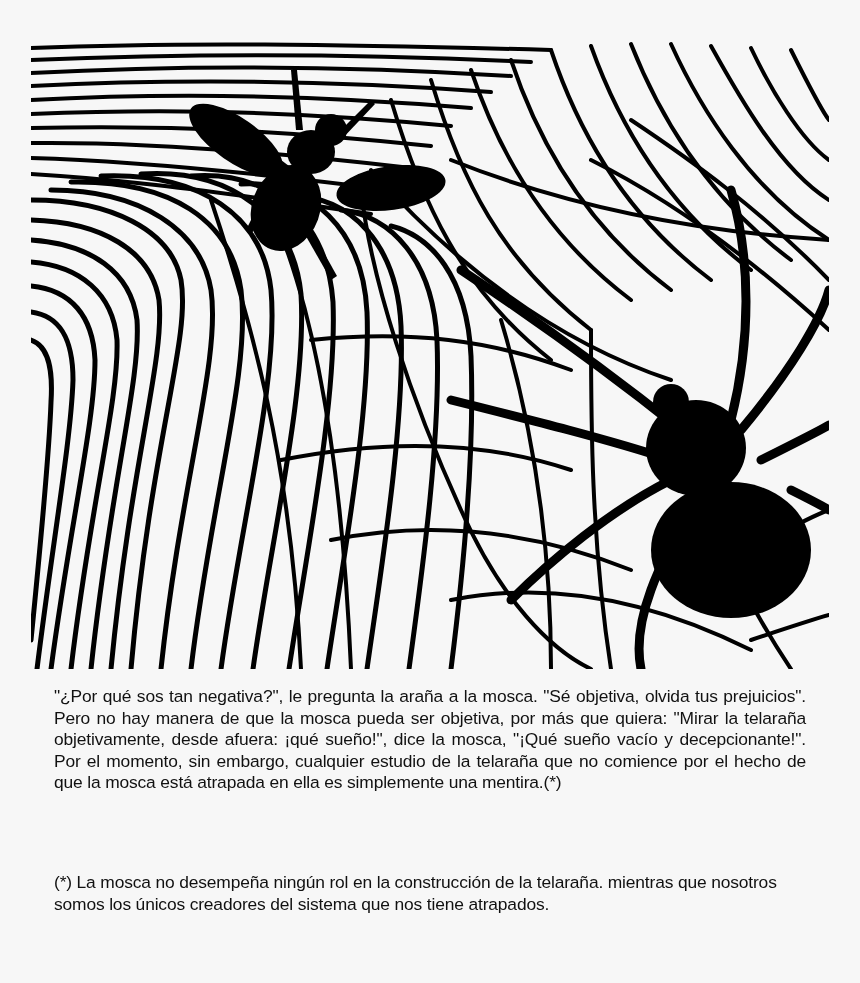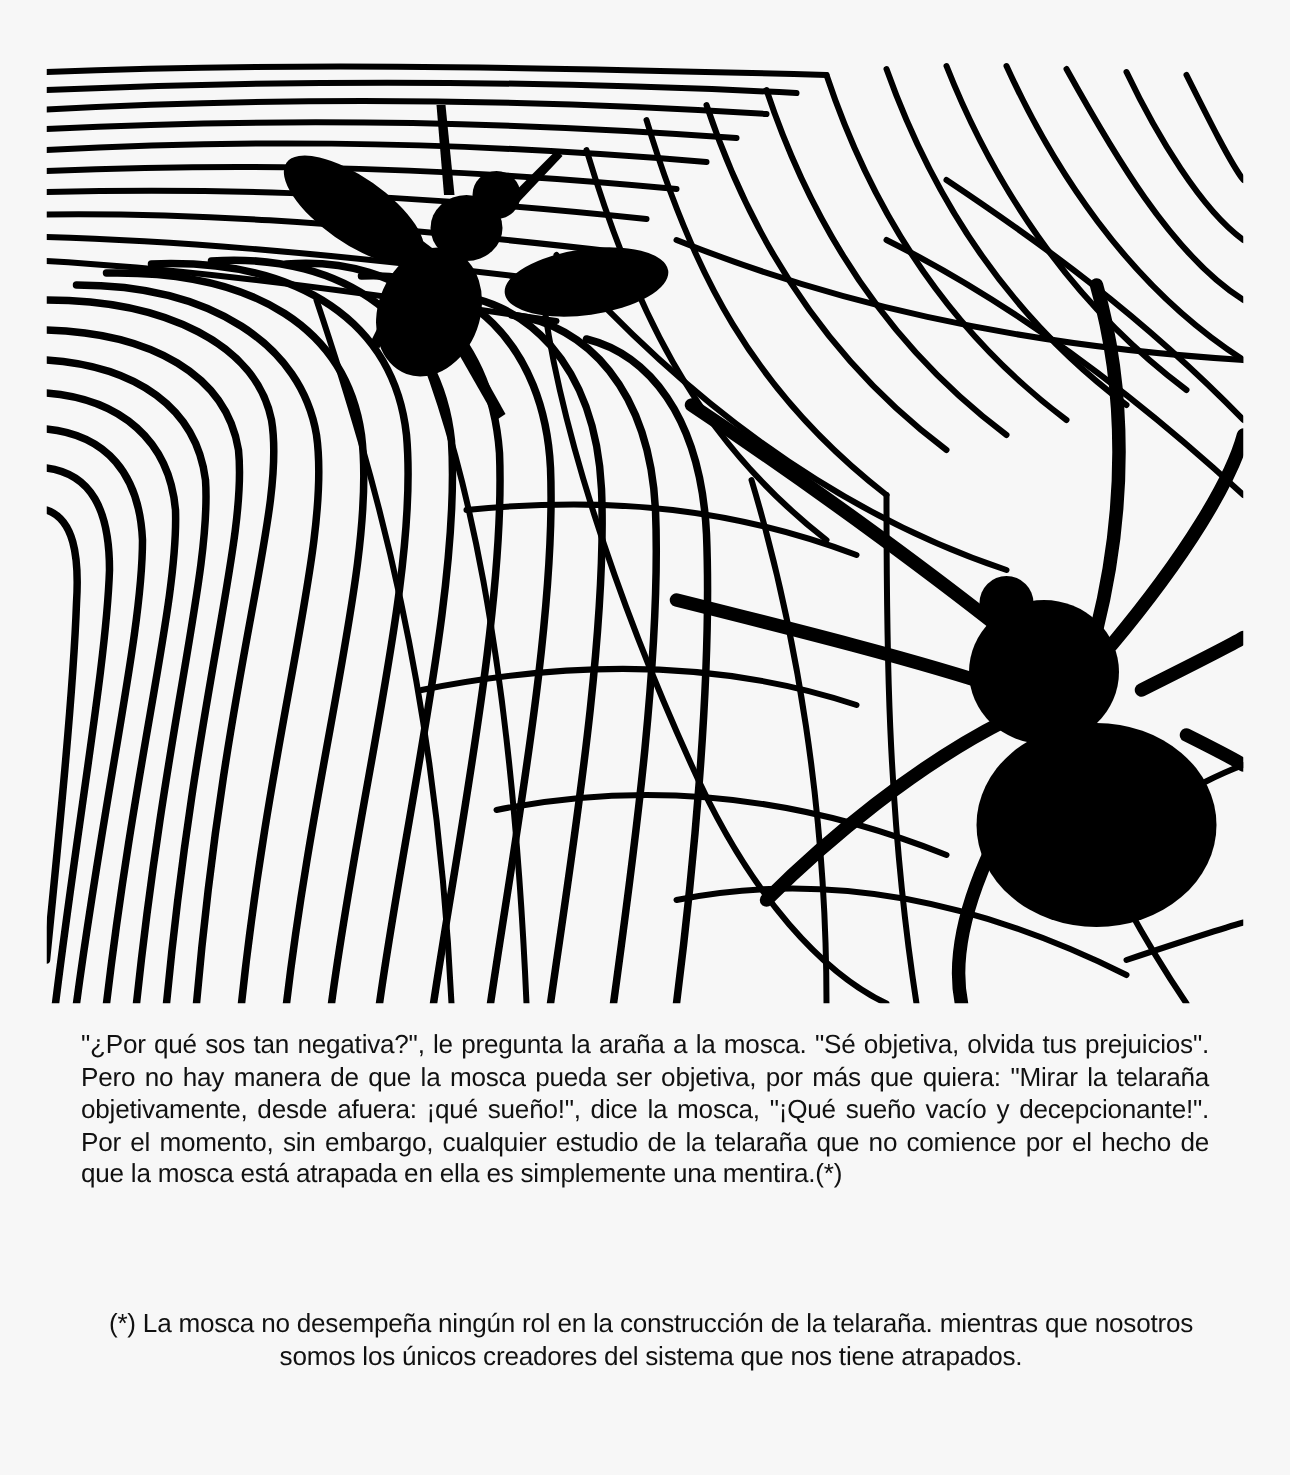--- a/index.html
+++ b/index.html
@@ -30,21 +30,21 @@
   }
   .caption p { margin: 0; }
   .footnote {
     position: absolute;
     left: 54px; top: 872px;
     width: 760px;
     font-size: 17.4px;
     line-height: 21.6px;
     letter-spacing: -0.15px;
   }
-  .footnote p { margin: 0; text-align: center; }
+  .footnote p { margin: 0; }
 </style>
 </head>
 <body>
 
 <div class="illustration">
   <svg viewBox="0 0 798 629" preserveAspectRatio="none">
     <g fill="none" stroke="#000" stroke-linecap="round">
 
       <g stroke-width="4">
         <path d="M0 8 C150 2 300 4 520 10"></path>

